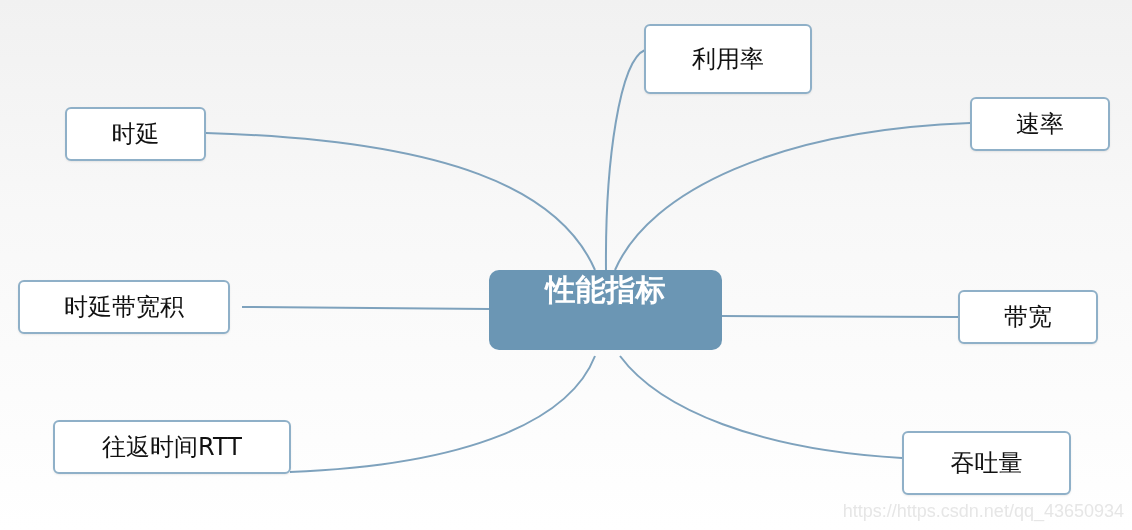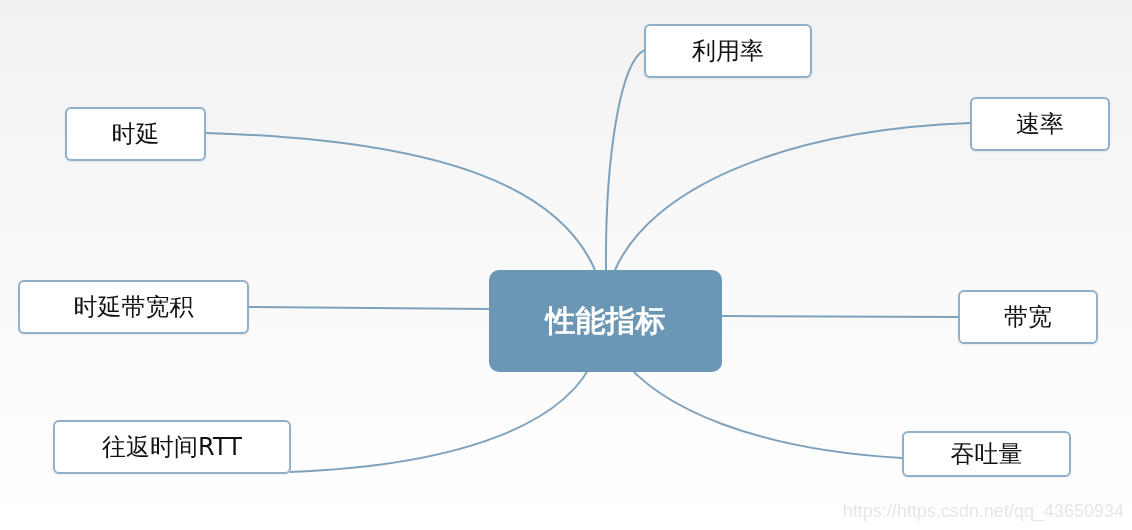--- a/index.html
+++ b/index.html
@@ -11,23 +11,23 @@
     svg.links { position: absolute; left: 0; top: 0; width: 1132px; height: 530px; }
     svg.links path { fill: none; stroke: #7ea2bd; stroke-width: 2; }
     .node {
       position: absolute; box-sizing: border-box;
       background: #ffffff; border: 2px solid #8fb0c8; border-radius: 6px;
       display: flex; align-items: center; justify-content: center;
       font-size: 24px; color: #111; box-shadow: 0 1px 2px rgba(0,0,0,0.08);
     }
     .center {
       position: absolute; box-sizing: border-box;
-      left: 489px; top: 270px; width: 233px; height: 102px;
+      left: 489px; top: 270px; width: 233px; height: 80px;
       background: #6b96b4; border-radius: 10px;
-      display: flex; align-items: center; justify-content: center;
+      display: flex; align-items: flex-start; justify-content: center;
       color: #ffffff; font-size: 30px; font-weight: bold;
     }
     .watermark {
       position: absolute; right: 8px; bottom: 8px;
       color: #e6e6e6; font-size: 18px;
       font-family: "Liberation Sans", sans-serif;
     }
   </style>
 </head>
 <body>
@@ -43,37 +43,37 @@
 </svg>
 
 <div class="center">
   <span>性能指标</span>
 </div>
 
 <div class="node" style="left:65px; top:107px; width:141px; height:54px;align-items:center;">
   <span>时延</span>
 </div>
 
-<div class="node" style="left:644px; top:24px; width:168px; height:54px;align-items:center;">
+<div class="node" style="left:644px; top:24px; width:168px; height:70px;align-items:center;">
   <span>利用率</span>
 </div>
 
 <div class="node" style="left:970px; top:97px; width:140px; height:54px;text-align:right;">
   <span>速率</span>
 </div>
 
-<div class="node" style="left:18px; top:280px; width:231px; height:54px;">
+<div class="node" style="left:18px; top:280px; width:212px; height:54px;">
   <span>时延带宽积</span>
 </div>
 
 <div class="node" style="left:958px; top:290px; width:140px; height:54px;">
   <span>带宽</span>
 </div>
 
 <div class="node" style="left:53px; top:420px; width:238px; height:54px;">
   <span>往返时间RTT</span>
 </div>
 
-<div class="node" style="left:902px; top:431px; width:169px; height:46px;">
+<div class="node" style="left:902px; top:431px; width:169px; height:64px;">
   <span>吞吐量</span>
 </div>
 
 <div class="watermark">https://https.csdn.net/qq_43650934</div>
 
 </body></html>

